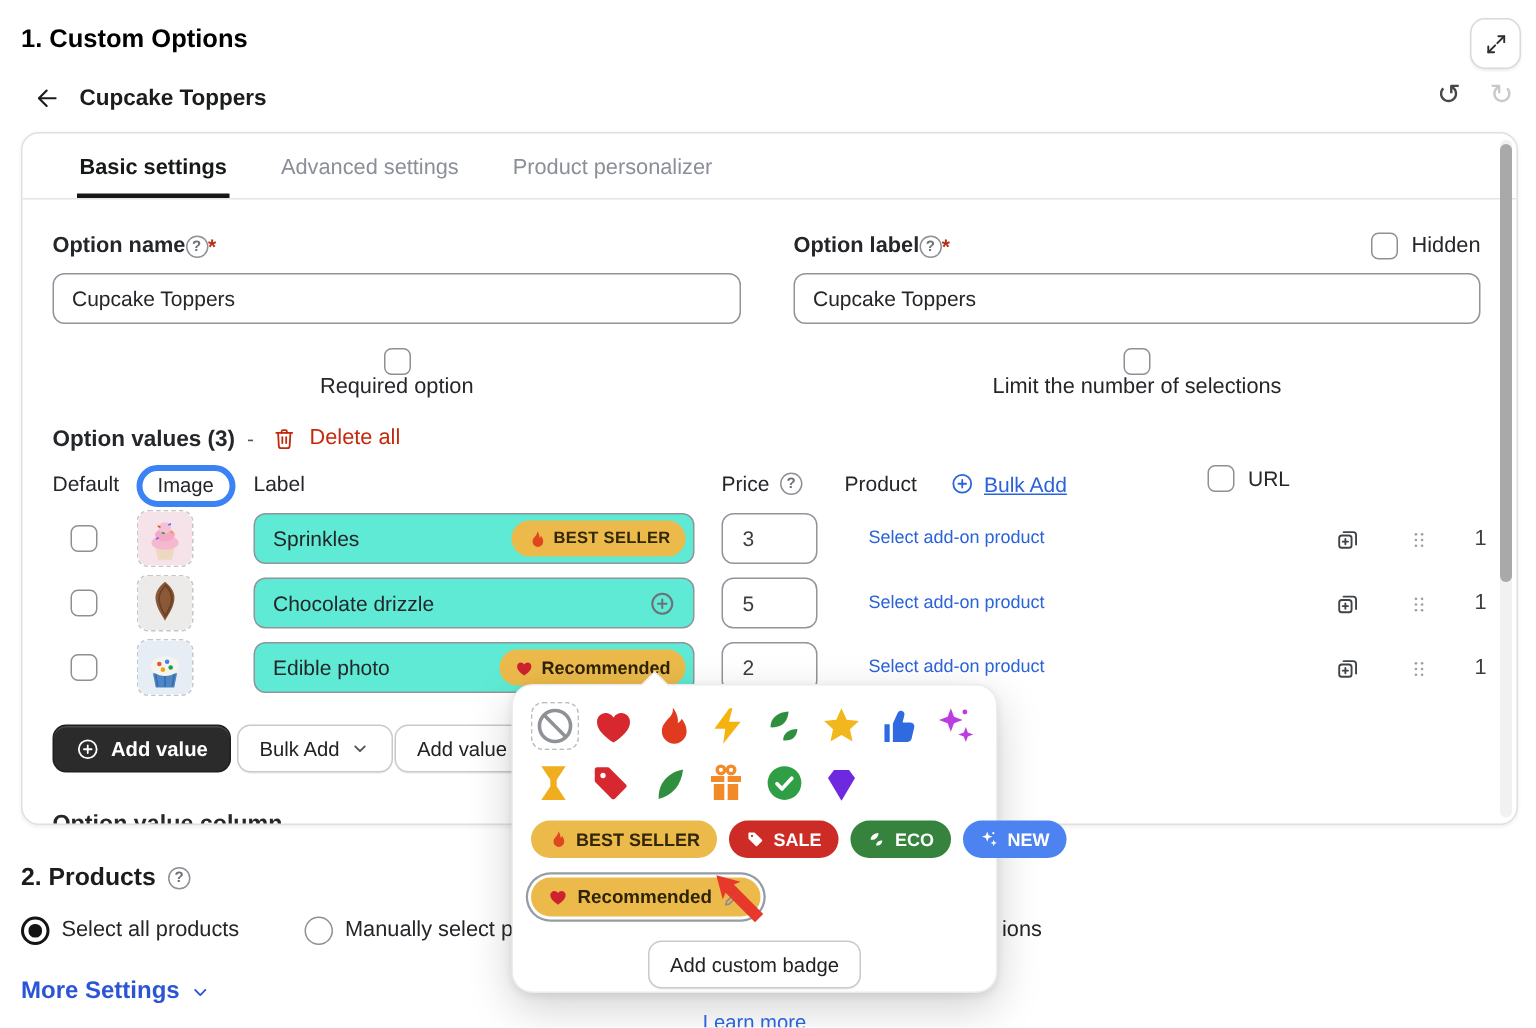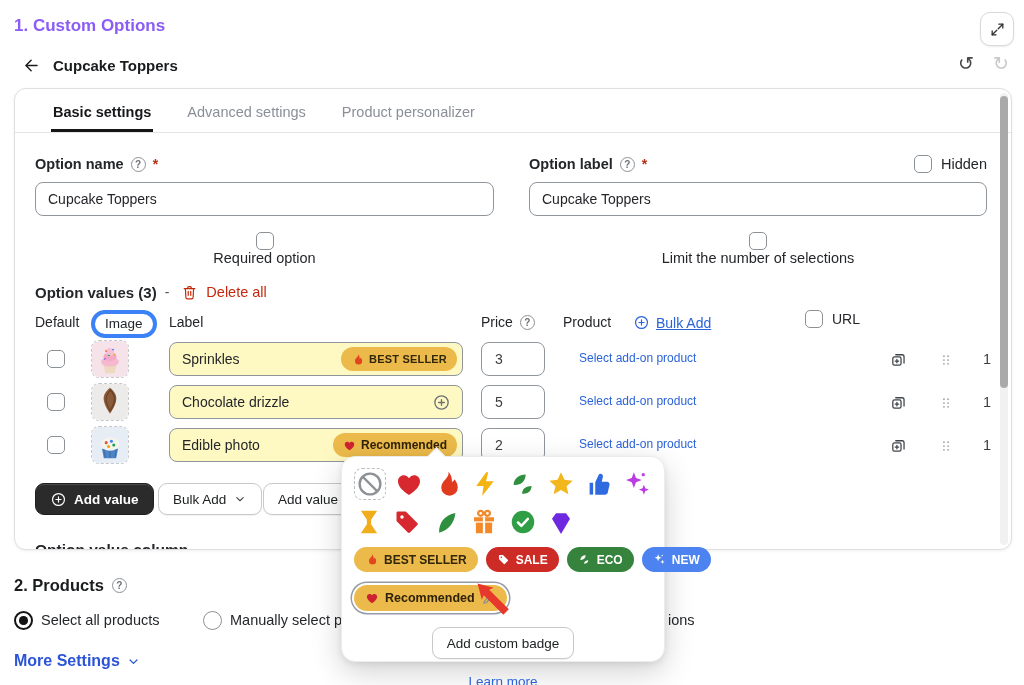--- a/index.html
+++ b/index.html
@@ -1,39 +1,39 @@
 <!DOCTYPE html>
 <html><head>
 <meta charset="utf-8">
 <style>
   * { margin:0; padding:0; box-sizing:border-box; }
   html,body { background:#fff; }
   body { font-family:"Liberation Sans","DejaVu Sans",sans-serif; color:#202223; }
   .page { position:relative; width:1024px; height:685px; background:#fff; overflow:hidden; }
 
   
-  .page-title { position:absolute; left:14px; top:16px; font-size:17px; font-weight:bold; color:#8b5cf6; }
+  .page-title { position:absolute; left:14px; top:16px; font-size:17px; font-weight:bold; color:#000000; }
   .expand-btn { position:absolute; left:980px; top:12px; width:34px; height:34px; border:1px solid #d9d9d9;
     border-radius:10px; background:#fff; box-shadow:0 1px 2px rgba(0,0,0,.08); display:flex; align-items:center; justify-content:center; cursor:pointer;}
   .subheader { position:absolute; left:22px; top:54px; height:22px; display:flex; align-items:center; gap:12px; }
   .back-ic { width:19px; height:19px; color:#1a1c1d; cursor:pointer; }
   .sub-title { font-size:15px; font-weight:bold; color:#1a1c1d; }
   .undo { position:absolute; left:958px; top:52px; font-size:19px; color:#474747; cursor:pointer; font-family:"DejaVu Sans",sans-serif;}
   .redo { position:absolute; left:993px; top:52px; font-size:19px; color:#c9c9c9; cursor:default; font-family:"DejaVu Sans",sans-serif;}
 
   
   .card { position:absolute; left:14px; top:88px; width:998px; height:462px; background:#fff;
     border:1px solid #e0e0e0; border-radius:12px; box-shadow:0 1px 3px rgba(0,0,0,.07); overflow:hidden; }
   .tabs { display:flex; gap:32px; padding:0 16px 0 36px; border-bottom:1px solid #e4e4e4; }
   .tab { font-size:14.5px; color:#8a8f98; padding:15px 2px 12px; cursor:pointer; }
   .tab.active { color:#16181a; font-weight:bold; box-shadow:inset 0 -3px 0 #161616; }
   .content { position:relative; padding:22px 26px 0 20px; }
 
   .form-grid { display:grid; grid-template-columns:459px 458px; column-gap:35px; }
-  .field-label-row { display:flex; align-items:center; gap:7px; margin-bottom:9px; height:18px; }
+  .field-label-row { display:flex; align-items:center; margin-bottom:9px; height:18px; }
   .field-label { font-size:14.5px; font-weight:bold; color:#24262a; }
   .req { color:#b73016; font-weight:bold; font-size:14px; }
   .help { width:15px; height:15px; border:1.4px solid #8d9196; border-radius:50%; color:#6d7175;
     font-size:10px; font-weight:bold; display:inline-flex; align-items:center; justify-content:center; }
   .spacer { flex:1; }
   .text-input { width:100%; height:34px; border:1px solid #8f959b; border-radius:8px; padding:0 12px;
     font-size:14px; color:#24262a; font-family:inherit; background:#fff; outline:none; }
   .check-row { display:flex; align-items:center; margin-top:16px;flex-direction:column; }
   .checkbox { width:18px; height:18px; border:1.6px solid #8c9196; border-radius:5px; background:#fff; cursor:pointer; flex:0 0 auto; }
   .check-label { font-size:14.5px; color:#24262a; }
@@ -53,21 +53,21 @@
   .bulk-hdr { display:flex; align-items:center; gap:6px; }
   .pc-ic { width:17px; height:17px; color:#2b63d9; }
   .url-hdr { display:flex; align-items:center; gap:9px; }
 
   .ov-row { position:relative; height:43px; }
   .ov-row .rchk { position:absolute; left:12px; top:12px; }
   .thumb { position:absolute; left:56px; top:2px; width:38px; height:38px; border:1.4px dashed #c3c6ca; border-radius:8px;
     overflow:hidden; cursor:pointer; background:#fff; }
   .thumb svg { display:block; width:100%; height:100%; }
   .label-input { position:absolute; left:134px; top:4px; width:294px; height:34px; border:1px solid #8f959b; border-radius:8px;
-    display:flex; align-items:center; padding:0 5px 0 12px; font-size:14px; color:#24262a; background:#fef9c3;}
+    display:flex; align-items:center; padding:0 5px 0 12px; font-size:14px; color:#24262a; background:#5eead4;}
   .label-input .txt { flex:1; }
   .mini-pill { display:inline-flex; align-items:center; gap:5px; height:24px; border-radius:12px; padding:0 10px;
     font-weight:bold; cursor:pointer; white-space:nowrap; }
   .mini-pill .pic { width:13px; height:13px; }
   .mini-pill.caps { font-size:11px; letter-spacing:.2px; }
   .mini-pill.normal { font-size:12px; font-weight:600; }
   .input-plus { width:19px; height:19px; color:#6d7175; margin-right:6px; cursor:pointer; }
   .price-input { position:absolute; left:446px; top:4px; width:64px; height:34px; border:1px solid #8f959b; border-radius:8px;
     font-size:14px; color:#3a3d40; padding:0 0 0 13px; font-family:inherit; outline:none; background:#fff;}
   .row-link { position:absolute; left:544px; top:13px; font-size:12px; }

